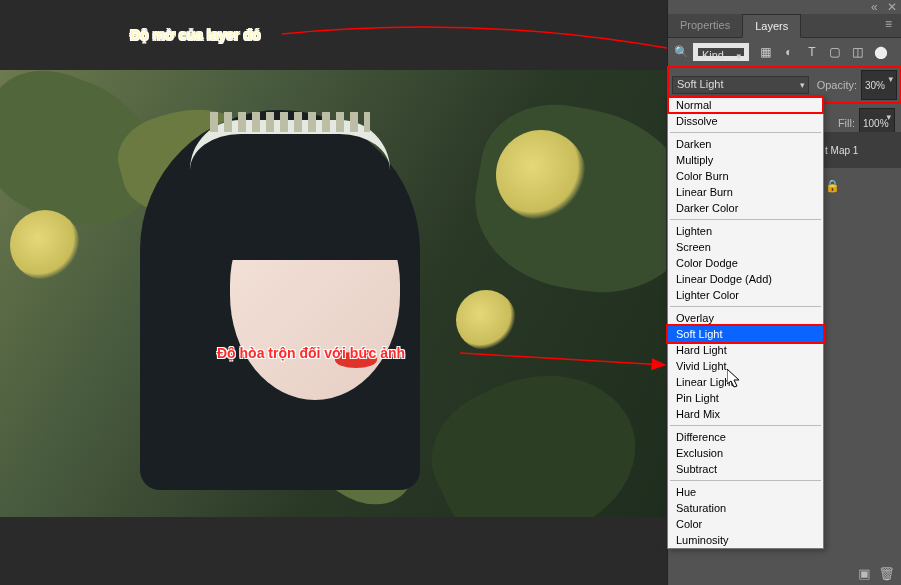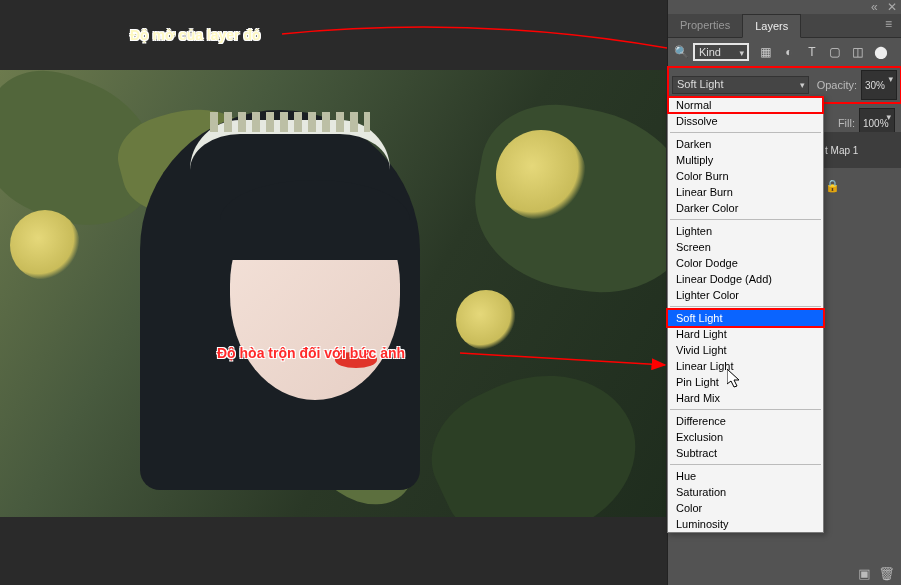--- a/index.html
+++ b/index.html
@@ -113,21 +113,21 @@
   }
   .row {
     display: flex;
     align-items: center;
     padding: 5px 6px;
     gap: 4px;
   }
   .filter-row { border-bottom: 1px solid #444; }
   .search-icon { font-size: 12px; color: #ccc; }
   .kind-select {
-    background: #454545; color: #ddd; border: 2px solid #e5e5e5;
+    background: #454545; color: #ddd; border: 5px solid #e5e5e5;
     font-size: 11px; padding: 1px 16px 1px 4px; height: 18px;
     flex: 0 0 56px;
     position: relative;
   }
   .chev { position: absolute; right: 3px; top: 3px; font-size: 9px; color: #ccc;}
   .type-icons { display: flex; gap: 9px; margin-left: 6px;}
   .tico { width: 14px; height: 14px; display: inline-flex; align-items: center; justify-content: center; color: #ccc; font-size: 12px; cursor: pointer;}
 
   .blend-row {
     outline: 2px solid #ff0000;
@@ -326,20 +326,21 @@
   <div class="dd-item">Color Burn</div>
   <div class="dd-item">Linear Burn</div>
   <div class="dd-item">Darker Color</div>
   <div class="dd-sep"></div>
   <div class="dd-item">Lighten</div>
   <div class="dd-item">Screen</div>
   <div class="dd-item">Color Dodge</div>
   <div class="dd-item">Linear Dodge (Add)</div>
   <div class="dd-item">Lighter Color</div>
   <div class="dd-sep"></div>
+  <div class="dd-item">Overlay</div>
   <div class="dd-box-red2">
     <div class="dd-item hl">Soft Light</div>
   </div>
   <div class="dd-item">Hard Light</div>
   <div class="dd-item">Vivid Light</div>
   <div class="dd-item">Linear Light</div>
   <div class="dd-item">Pin Light</div>
   <div class="dd-item">Hard Mix</div>
   <div class="dd-sep"></div>
   <div class="dd-item">Difference</div>

